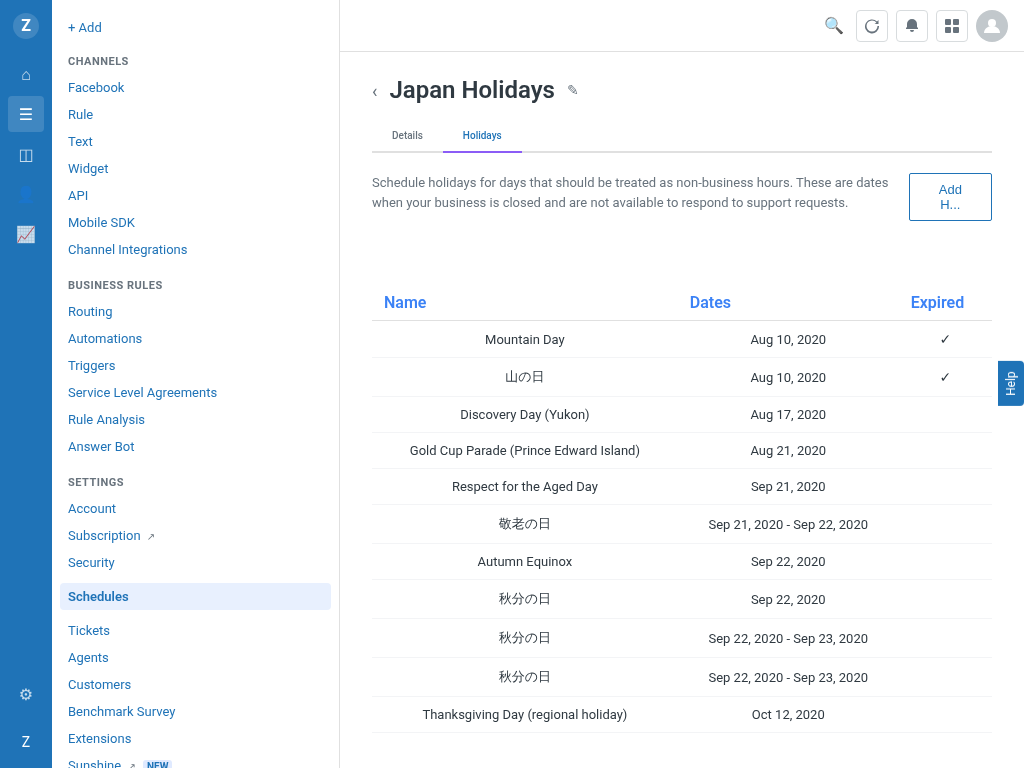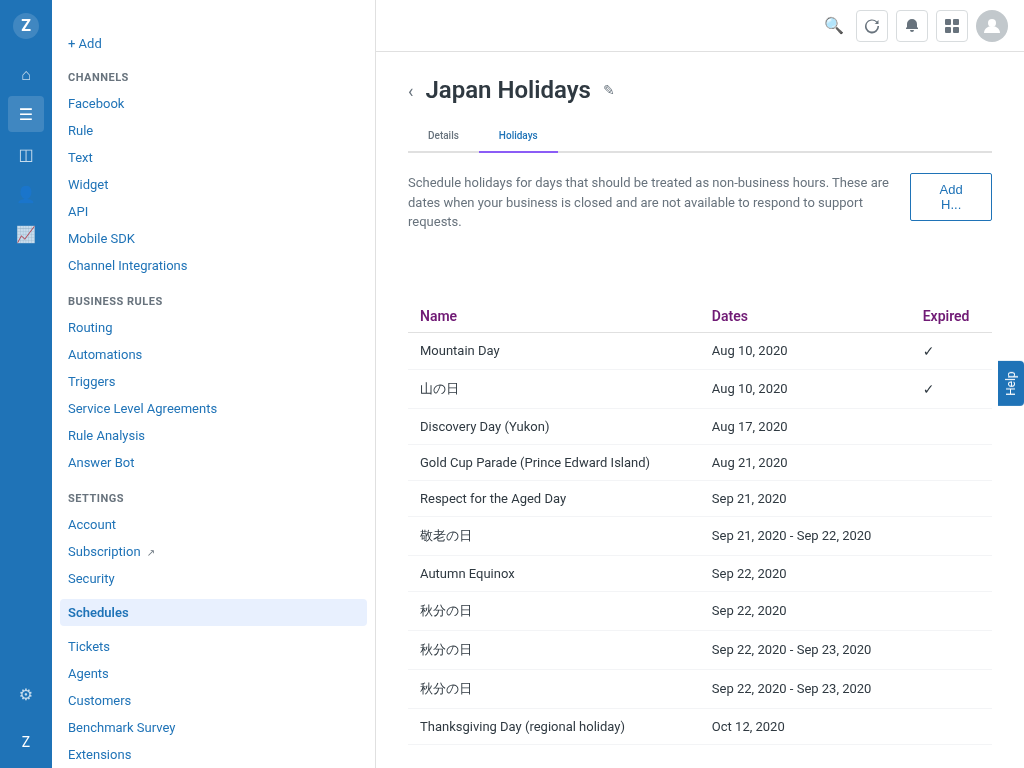--- a/index.html
+++ b/index.html
@@ -36,26 +36,26 @@
       font-size: 16px;
     }
     .icon-nav .nav-icon-btn:hover, .icon-nav .nav-icon-btn.active {
       background: rgba(255,255,255,0.15);
       color: #fff;
     }
     .icon-nav .nav-icon-btn.active { color: #fff; }
 
     
     .sidebar {
-      width: 324px;
+      width: 288px;
       background: #fff;
       border-right: 1px solid #e0e0e0;
       overflow-y: auto;
       flex-shrink: 0;
-      padding: 28px 0;
+      padding: 12px 0;
     }
     .sidebar-section-title {
       font-size: 11px;
       font-weight: 700;
       color: #68737d;
       text-transform: uppercase;
       letter-spacing: 0.5px;
       padding: 16px 16px 6px 16px;
     }
     .sidebar-link {
@@ -215,30 +215,31 @@
     }
 
     .holidays-table {
       width: 100%;
       border-collapse: collapse;
       margin-top: 48px;
     }
     .holidays-table th {
       text-align: left;
       padding: 8px 12px;
-      font-size: 14px;
+      font-size: 16px;
       font-weight: 600;
-      color: #701a75;
+      color: #3b82f6;
       border-bottom: 1px solid #e0e0e0;
     }
     .holidays-table td {
       padding: 10px 12px;
       font-size: 13px;
       color: #2f3941;
       border-bottom: 1px solid #f3f4f6;
+      text-align: center;
     }
     .check-icon { color: #2f3941; font-size: 14px; }
 
     .help-btn {
       position: fixed;
       right: 0;
       bottom: 50%;
       transform: translateY(50%);
       background: #1f73b7;
       color: #fff;

